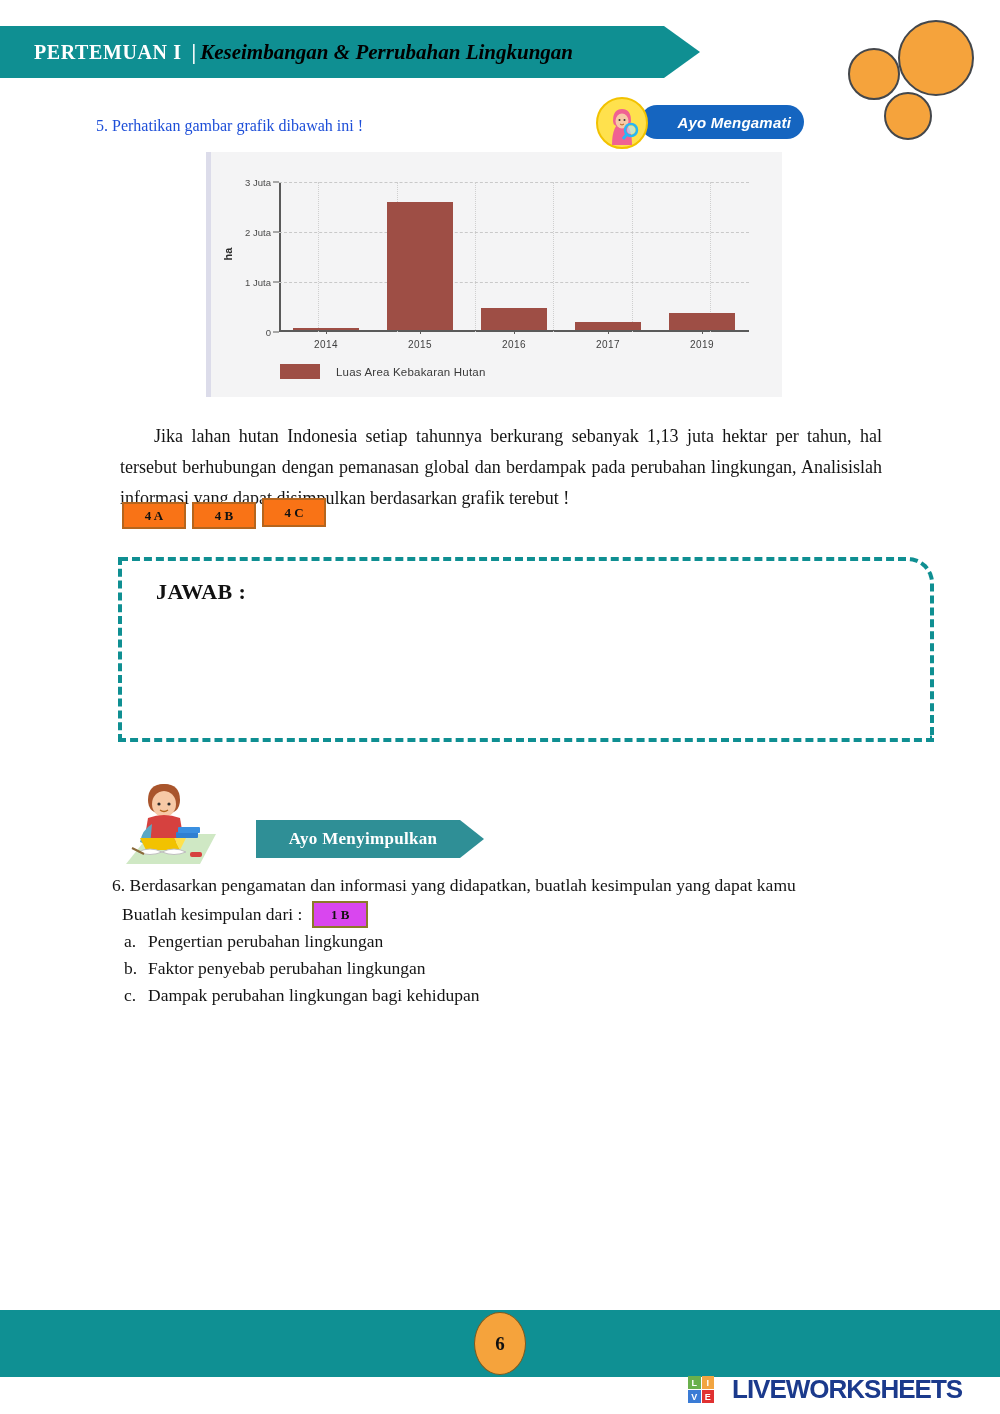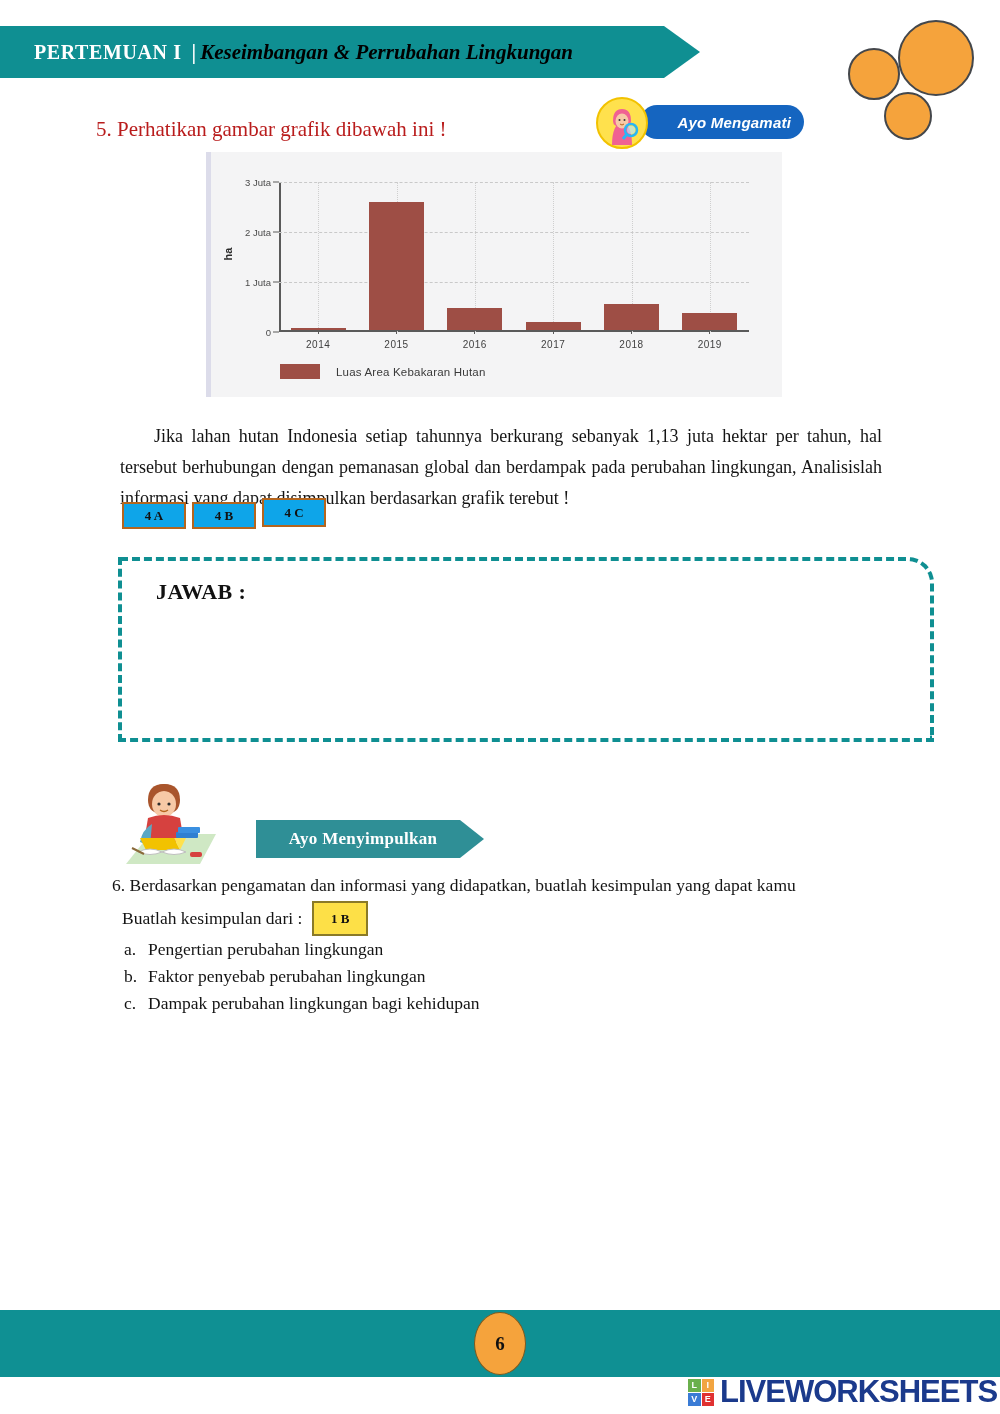--- a/index.html
+++ b/index.html
@@ -35,21 +35,21 @@
 
   
   .decor { position: absolute; border-radius: 50%; background: #f5a33c; border: 2px solid #44474b; }
   .decor-a { left: 898px; top: 20px;  width: 76px; height: 76px; }
   .decor-b { left: 848px; top: 48px;  width: 52px; height: 52px; }
   .decor-c { left: 884px; top: 92px;  width: 48px; height: 48px; }
 
   
   .q5-line {
     position: absolute; left: 96px; top: 117px;
-    font-size: 21px; color: #b91c1c; white-space: nowrap;
+    font-size: 16px; color: #1d4ed8; white-space: nowrap;
   }
 
   
   .mengamati { position: absolute; left: 596px; top: 97px; width: 208px; height: 52px; }
   .meng-pill {
     position: absolute; left: 44px; top: 8px; width: 164px; height: 34px;
     background: #1565c0; border-radius: 17px;
     display: flex; align-items: center; justify-content: flex-end;
     padding-right: 13px;
   }
@@ -115,21 +115,21 @@
   
   .para {
     position:absolute; left: 120px; top: 421px; width: 762px;
     font-size: 18px; line-height: 31px; color:#141414;
     text-align: justify; text-indent: 34px;
   }
 
   
   .badge-row { position:absolute; left: 122px; top: 502px; display:flex; }
   .badge-p {
-    background:#0ea5e9; border:2px solid #b5651d;
+    background:#f97316; border:2px solid #b5651d;
     font-family:"Liberation Serif", serif; font-weight:bold; font-size:13px;
     color:#111; display:flex; align-items:center; justify-content:center;
   }
   .bp1 { width: 64px; height: 27px; }
   .bp2 { width: 64px; height: 27px; margin-left: 6px; }
   .bp3 { width: 64px; height: 29px; margin-left: 6px; margin-top:-4px; }
 
   
   .ansbox {
     position:absolute;
@@ -164,22 +164,22 @@
     font-weight:bold; font-size:17px; letter-spacing:.3px;
     padding-right: 14px;
   }
 
   
   .q6 { position:absolute; left: 112px; top: 872px; width: 800px; }
   .q6-l1 { font-size:17.5px; color:#141414; line-height:26px; }
   .q6-l2 { font-size:17.5px; color:#141414; margin-left: 28px; line-height:26px; }
   .q6-l3 { font-size:17.5px; color:#141414; margin-left: 10px; display:flex; align-items:center; margin-top:3px; }
   .badge-g {
-    background:#fde047; border:2px solid #8a7a28; margin-left: 10px;
-    width: 56px; height: 35px;
+    background:#d946ef; border:2px solid #8a7a28; margin-left: 10px;
+    width: 56px; height: 27px;
     font-weight:bold; font-size:13px; color:#111;
     display:flex; align-items:center; justify-content:center;
   }
   .q6-item { font-size:17.5px; color:#141414; margin-left: 12px; line-height:27px; }
   .q6-item b { font-weight: normal; display:inline-block; width: 24px; }
 
   
   .footer-bar { position:absolute; left:0; top: 1310px; width: 1000px; height: 67px; background:#0f9093; }
   .page-circle {
     position:absolute; left: 474px; top: 1312px;
@@ -192,22 +192,22 @@
   .lw-grid { width: 26px; height: 27px; display:grid;
              grid-template-columns: 1fr 1fr; grid-template-rows: 1fr 1fr; gap:1px; }
   .lw-cell { display:flex; align-items:center; justify-content:center;
              font-family:"Liberation Sans", sans-serif; font-weight:bold;
              font-size:9px; color:#fff; }
   .lw-l { background:#6ab04c; }
   .lw-i { background:#f2a541; }
   .lw-v { background:#3a7bd5; }
   .lw-e { background:#e03131; }
   .lw-text {
-    margin-left: 6px; font-family:"Liberation Sans", sans-serif;
-    font-weight:bold; font-size:31px; color:#1b3a8c; letter-spacing:-1px;
+    margin-left: 18px; font-family:"Liberation Sans", sans-serif;
+    font-weight:bold; font-size:26px; color:#1b3a8c; letter-spacing:-1px;
   }
 </style>
 </head>
 <body>
 
 <div class="page">
 
   <div class="header-banner">
     <span class="hdr-pert">PERTEMUAN  I</span>
     <span class="hdr-bar">|</span>
@@ -279,25 +279,20 @@
             <div class="bar" style="height: 14.6667%; background: rgb(158, 78, 69);"></div>
             <div class="xtick"></div>
             <div class="xlbl">2016</div>
           </div>
           <div class="barcell">
             <div class="bar" style="height: 5.66667%; background: rgb(158, 78, 69);"></div>
             <div class="xtick"></div>
             <div class="xlbl">2017</div>
           </div>
           <div class="barcell">
-            <div class="bar" style="height: 17.3333%; background: rgb(158, 78, 69);"></div>
-            <div class="xtick"></div>
-            <div class="xlbl">2018</div>
-          </div>
-          <div class="barcell">
             <div class="bar" style="height: 11.3333%; background: rgb(158, 78, 69);"></div>
             <div class="xtick"></div>
             <div class="xlbl">2019</div>
           </div>
         </div>
     </div>
     <div class="legend">
       <div class="legend-swatch" style="background: rgb(158, 78, 69);"></div>
       <div class="legend-text">Luas Area Kebakaran Hutan</div>
     </div>

